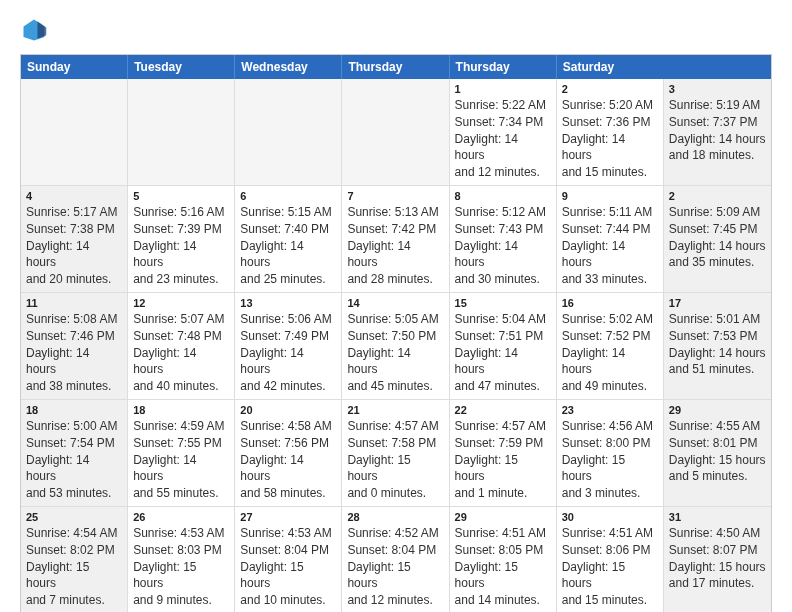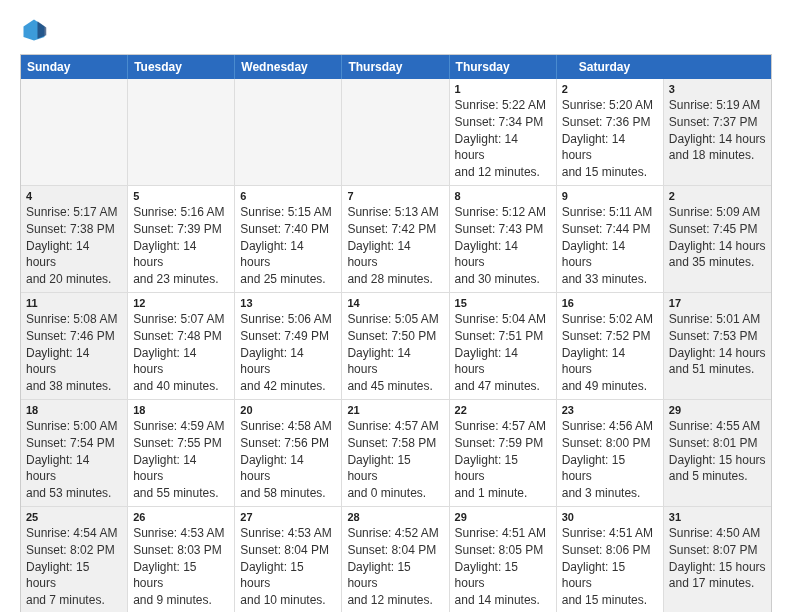--- a/index.html
+++ b/index.html
@@ -65,21 +65,21 @@
       background: #2a6bbf;
     }
     .cal-header-cell {
       color: #fff;
       font-size: 12px;
       font-weight: bold;
       padding: 5px 6px;
       text-align: left;
       border-right: 1px solid #4a8bcf;
     }
-    .cal-header-cell:last-child { border-right: none; margin-left: 16px; }
+    .cal-header-cell:last-child { border-right: none; }
     .cal-body {
       flex: 1;
       display: flex;
       flex-direction: column;
     }
     .cal-row {
       display: grid;
       grid-template-columns: repeat(7, 1fr);
       flex: 1;
       border-bottom: 1px solid #ddd;

